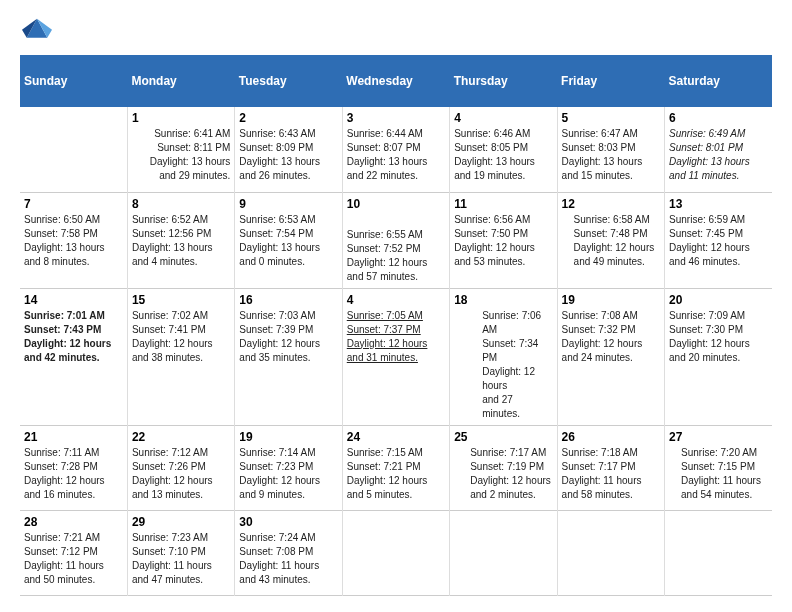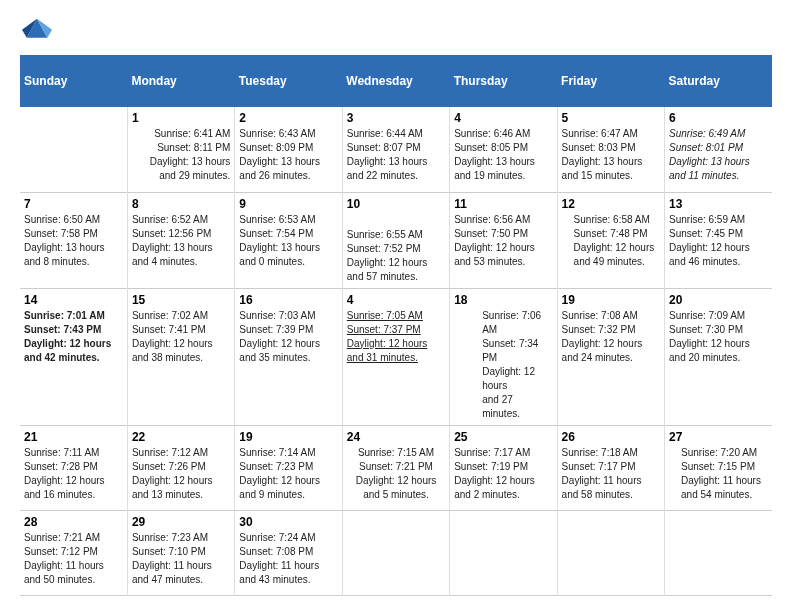--- a/index.html
+++ b/index.html
@@ -286,28 +286,28 @@
         </td>
         <td>
           <span class="day-num">19</span>
           <div class="day-info" style="white-space: pre-line;">Sunrise: 7:14 AM
 Sunset: 7:23 PM
 Daylight: 12 hours
 and 9 minutes.</div>
         </td>
         <td>
           <span class="day-num">24</span>
-          <div class="day-info" style="white-space: pre-line; text-align: center;">Sunrise: 7:15 AM
+          <div class="day-info" style="white-space: pre-line;">Sunrise: 7:15 AM
 Sunset: 7:21 PM
 Daylight: 12 hours
 and 5 minutes.</div>
         </td>
         <td>
           <span class="day-num">25</span>
-          <div class="day-info" style="white-space: pre-line;">Sunrise: 7:17 AM
+          <div class="day-info" style="white-space: pre-line; margin-left: 16px;">Sunrise: 7:17 AM
 Sunset: 7:19 PM
 Daylight: 12 hours
 and 2 minutes.</div>
         </td>
         <td>
           <span class="day-num">26</span>
           <div class="day-info" style="white-space: pre-line;">Sunrise: 7:18 AM
 Sunset: 7:17 PM
 Daylight: 11 hours
 and 58 minutes.</div>

